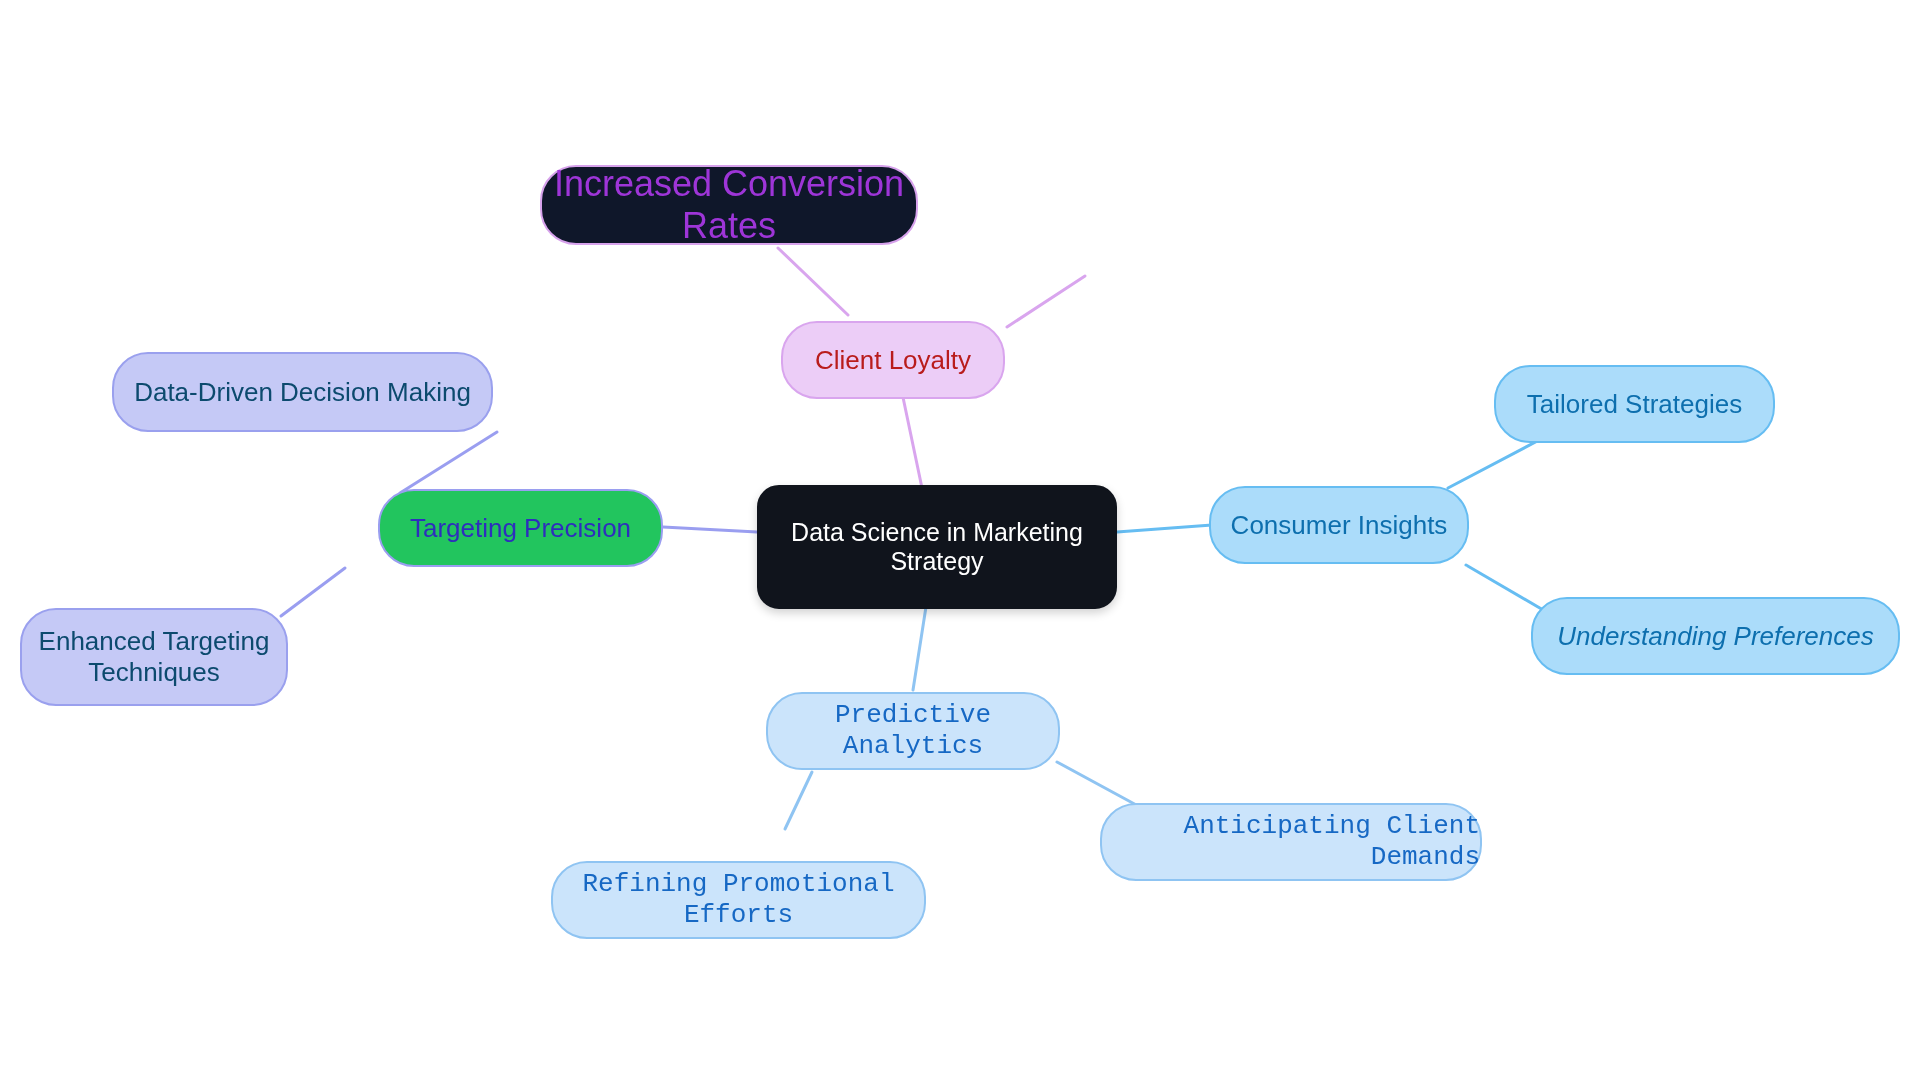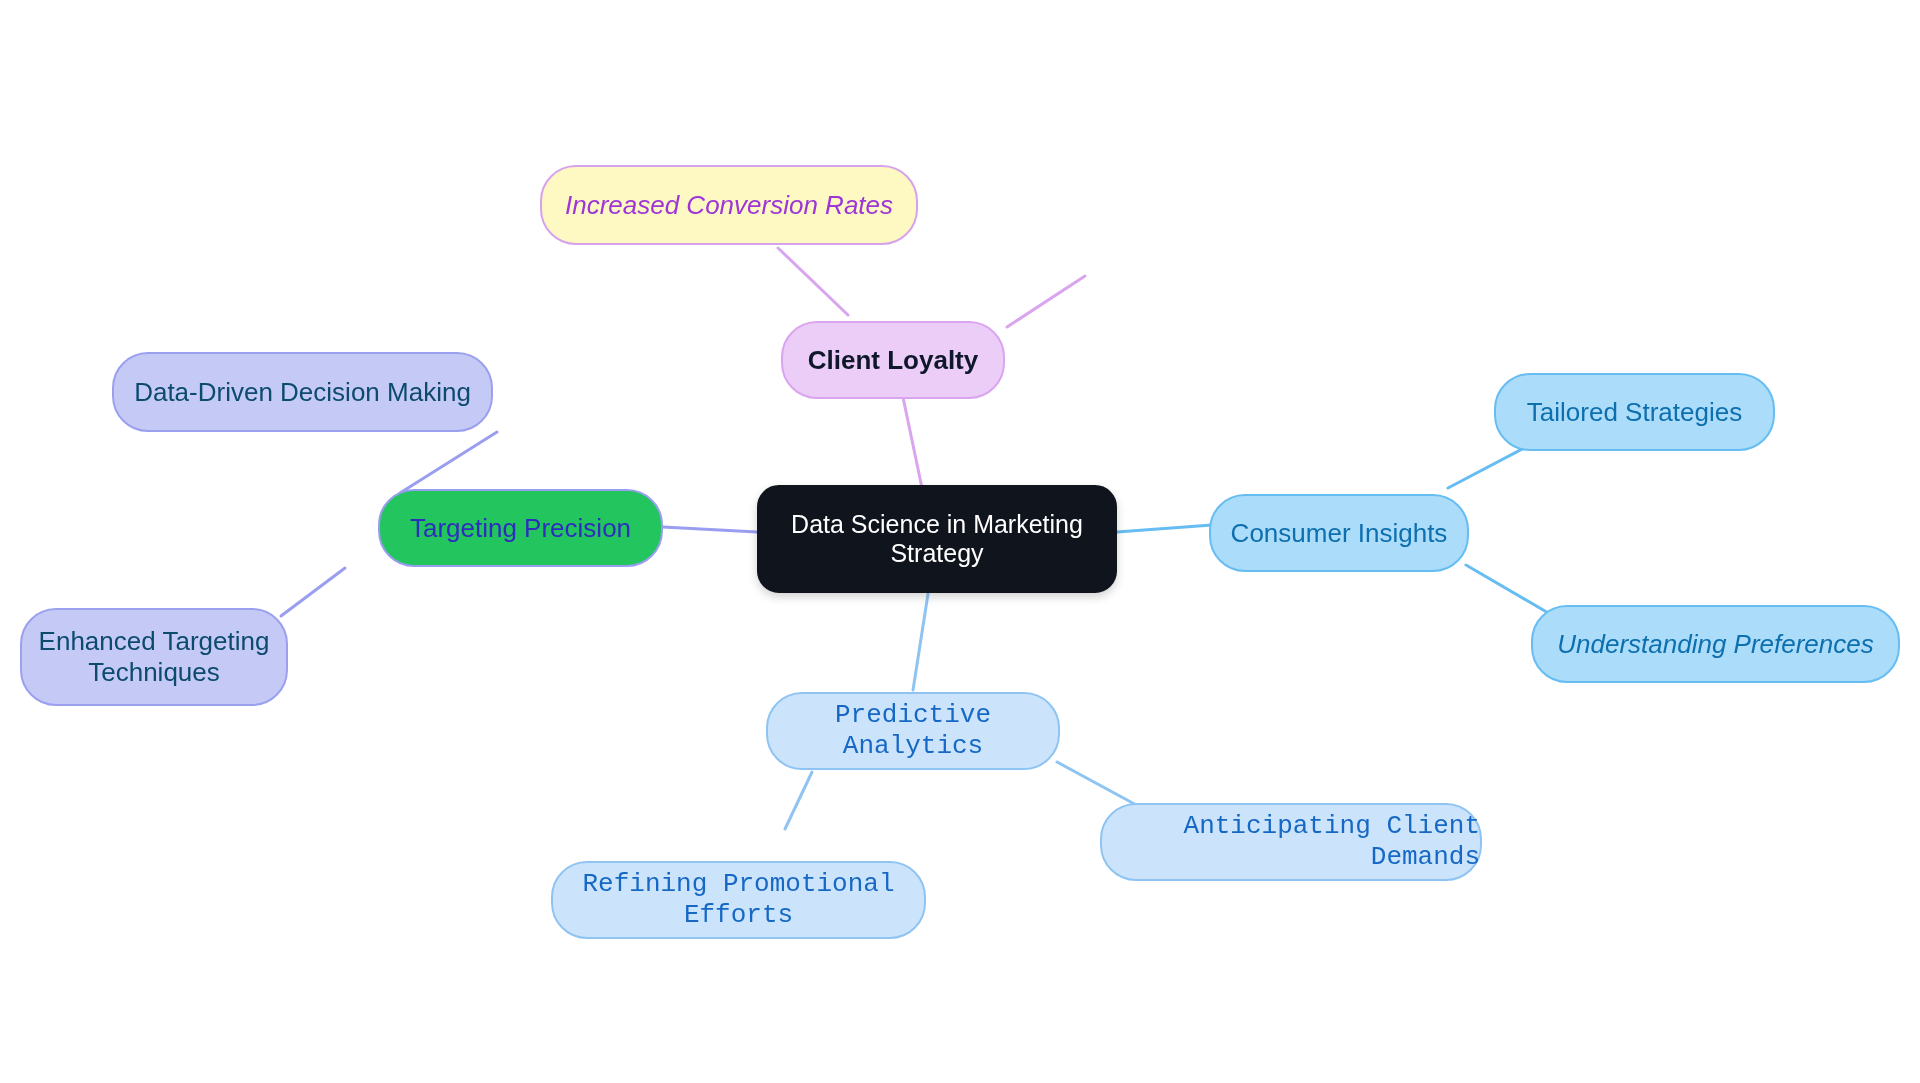--- a/index.html
+++ b/index.html
@@ -59,40 +59,37 @@
   .node-lavender-soft {
     background: #c5c9f6;
     border-color: #9aa0ee;
     color: #0c4a6e;
     border-radius: 36px;
     font-size: 26px;
   }
   .node-plum {
     background: #eccdf7;
     border-color: #d9a5ee;
-    color: #0f172a;
+    color: #b91c1c;
     border-radius: 36px;
     font-size: 26px;
-    font-weight: bold;
   }
   .node-plum-soft {
-    background: #fef9c3;
+    background: #0f172a;
     border-color: #d7a2ec;
     color: #9e35d8;
     border-radius: 36px;
-    font-size: 26px;
-    font-style: italic;
+    font-size: 36px;
   }
   .node-sky {
     background: #abdcfa;
     border-color: #66bdf2;
     color: #0d6fae;
     border-radius: 36px;
     font-size: 26px;
-    margin-top: 8px;
   }
   .node-sky-pale {
     background: #cbe4fb;
     border-color: #8fc4f2;
     color: #1668c4;
     border-radius: 36px;
     font-size: 26px;
     font-family: Liberation Mono, monospace;
   }
 </style>
@@ -111,21 +108,21 @@
       <path stroke="#d9a5ee" d="M 1007 327 L 1085 276"></path>
       <path stroke="#66bdf2" d="M 1117 532 L 1212 525"></path>
       <path stroke="#66bdf2" d="M 1448 488 L 1545 437"></path>
       <path stroke="#66bdf2" d="M 1466 565 L 1550 614"></path>
       <path stroke="#8fc4f2" d="M 928 594 L 913 690"></path>
       <path stroke="#8fc4f2" d="M 812 772 L 785 829"></path>
       <path stroke="#8fc4f2" d="M 1057 762 L 1140 807"></path>
     </g>
   </svg>
 
-  <div class="node node-central" style="left:757px; top:485px; width:360px; height:108px;">
+  <div class="node node-central" style="left:757px; top:485px; width:360px; height:124px;">
     <span>Data Science in Marketing
 Strategy</span>
   </div>
 
   <div class="node node-lavender" style="left:378px; top:489px; width:285px; height:78px;">
     <span>Targeting Precision</span>
   </div>
 
   <div class="node node-lavender-soft" style="left:112px; top:352px; width:381px; height:80px;">
     <span>Data-Driven Decision Making</span>

